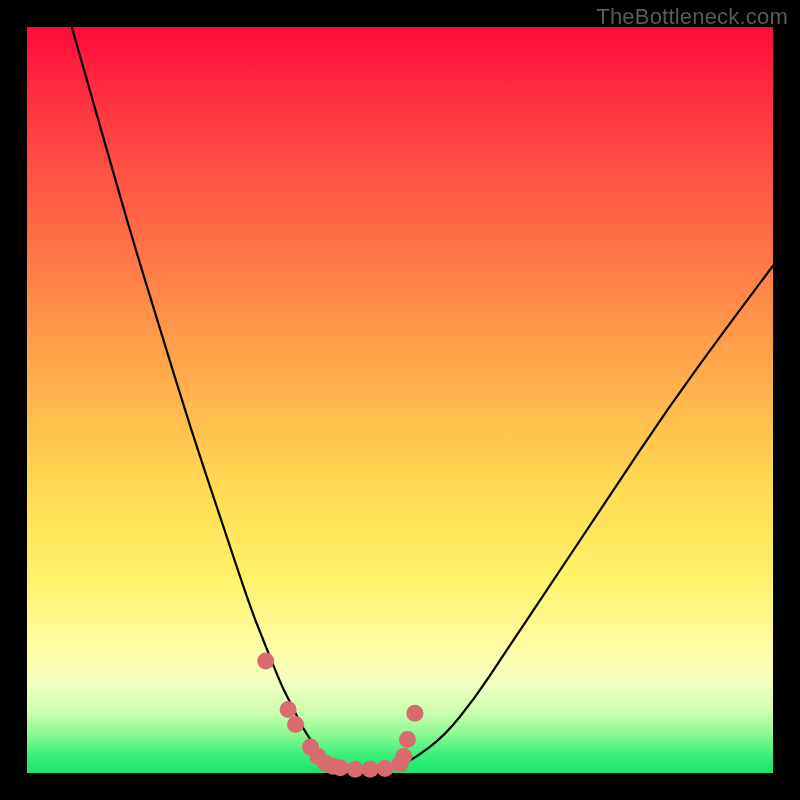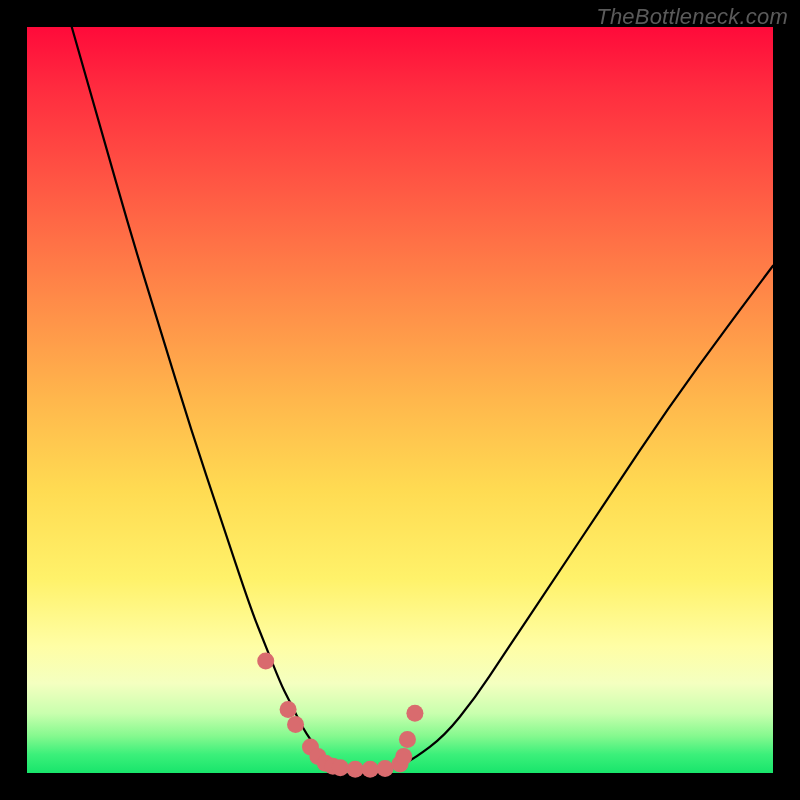--- a/index.html
+++ b/index.html
@@ -45,21 +45,20 @@
   .watermark {
     position: absolute;
     top: 4px;
     right: 12px;
     font-family: Arial, Helvetica, sans-serif;
     font-size: 22px;
     font-weight: 500;
     color: #5a5a5a;
     letter-spacing: 0.2px;
     user-select: none;
-    font-style: italic;
   }
   svg.curve {
     position: absolute;
     top: 0;
     left: 0;
     width: 746px;
     height: 746px;
     overflow: visible;
   }
 </style>

